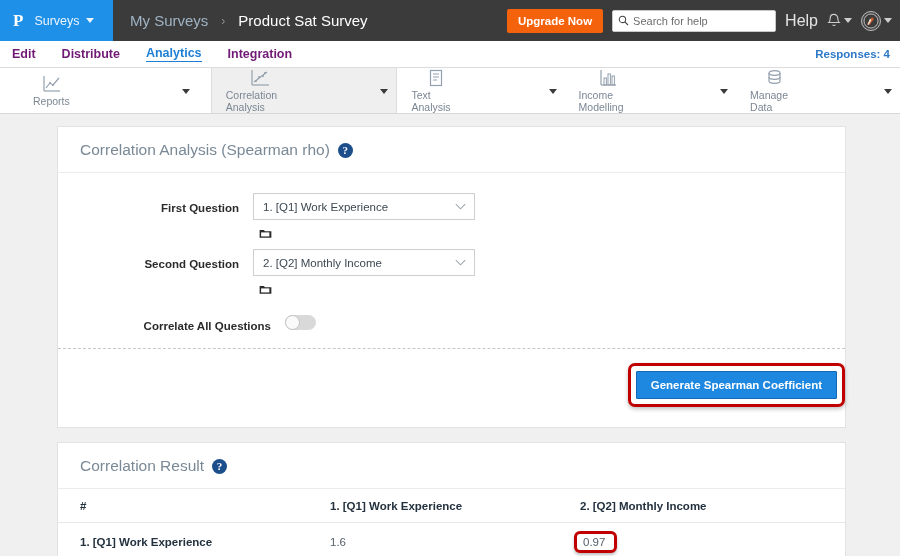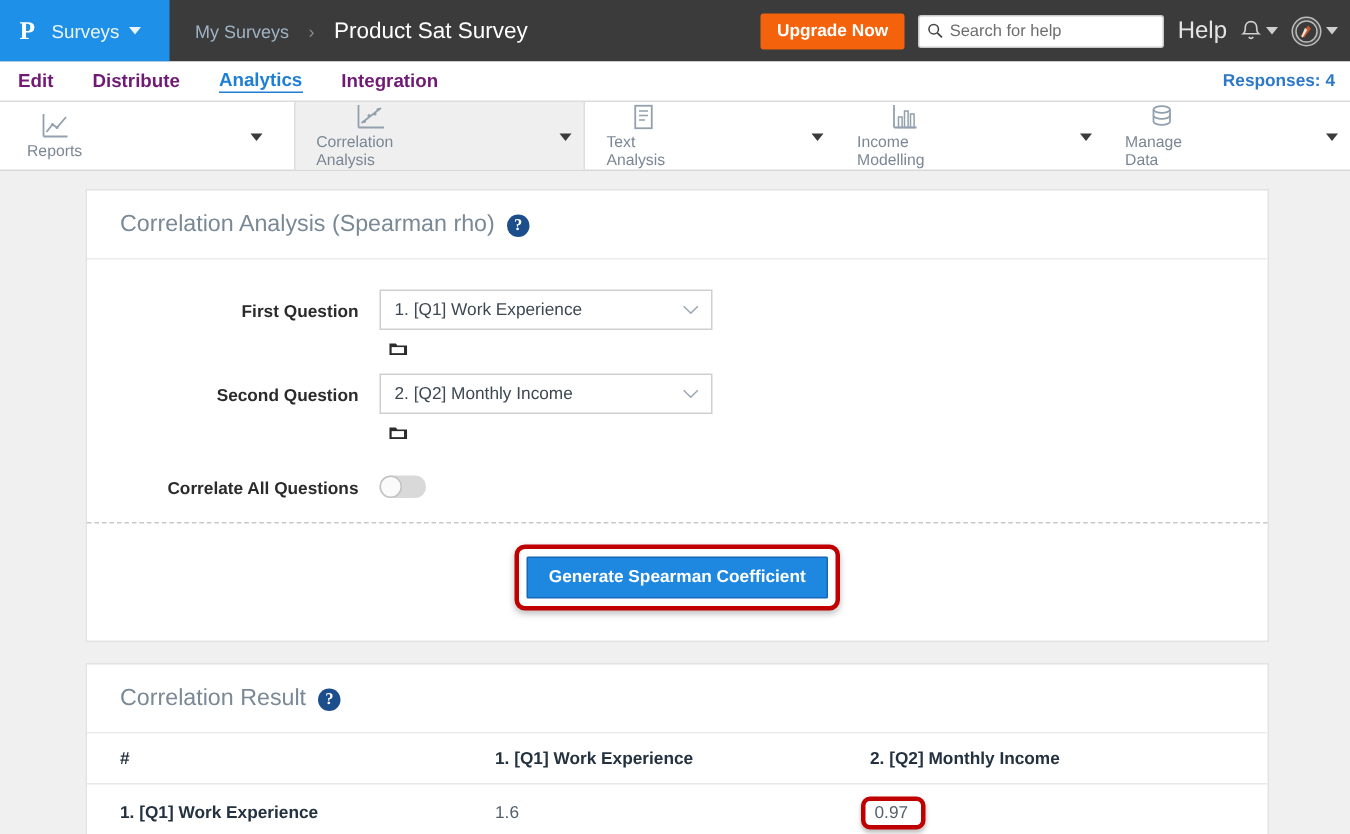--- a/index.html
+++ b/index.html
@@ -42,21 +42,21 @@
     border-left: 4px solid transparent;
     border-right: 4px solid transparent;
     border-top: 5px solid currentColor;
     display: inline-block;
   }
   .breadcrumb {
     display: flex; align-items: center;
     margin-left: 17px; gap: 13px;
   }
   .crumb-parent {
-    color: #9fb3c4; font-size: 12px;
+    color: #9fb3c4; font-size: 15px;
   }
   .crumb-sep { color: #8d8d8d; font-size: 12px; }
   .crumb-current { color: #ffffff; font-size: 15px; }
 
   .topbar-right {
     position: absolute; right: 8px; top: 0;
     height: 41px; display: flex; align-items: center; gap: 9px;
   }
   .upgrade-btn {
     background: #f4630c; color: #fff;
@@ -105,21 +105,21 @@
   .responses {
     position: absolute; right: 10px;
     font-size: 11.5px; color: #2d79c7; font-weight: bold;
   }
 
   
   .toolbar {
     height: 46px; background: #ffffff;
     border-bottom: 1px solid #d8d8d8;
     display: flex; align-items: stretch;
-    padding-left: 4px;
+    padding-left: 19px;
   }
   .tool {
     display: flex; align-items: center;
     padding: 0 8px 0 14px;
     cursor: pointer;
     gap: 22px;
   }
   .tool.active {
     background: #efefef;
     border-left: 1px solid #dedede;
@@ -188,38 +188,38 @@
     padding: 0 8px 0 9px;
     font-size: 11.5px; color: #3d4852;
     cursor: pointer;
   }
   .chev {
     width: 11px; height: 7px;
   }
   .folder-row { padding: 5px 0 4px 6px; }
   .folder-ic { width: 13px; height: 11px; cursor: pointer; }
 
-  .toggle-row { display: flex; align-items: center; margin-top: 10px; }
+  .toggle-row { display: flex; margin-top: 10px; margin-left: 32px; }
   .toggle {
     width: 31px; height: 15px; border-radius: 8px;
     background: #d9d9d9; position: relative; cursor: pointer;
     margin-top: 2px;
   }
   .toggle .knob {
     width: 15px; height: 15px; border-radius: 50%;
     background: #fafafa; border: 1px solid #c2c2c2;
     position: absolute; left: 0; top: 0;
   }
 
   .dash-sep {
     border-top: 1px dashed #c7c7c7;
     margin: 14px 0 0 0;
   }
   .btn-row {
-    display: flex; justify-content: center;
+    display: flex; justify-content: flex-end;
     padding: 14px 0 20px 0;
   }
   .gen-annot {
     border: 3px solid #c00000;
     border-radius: 7px;
     padding: 5px;
     background: #fff;
     box-shadow: 0 2px 4px rgba(0,0,0,.25);
   }
   .gen-btn {

